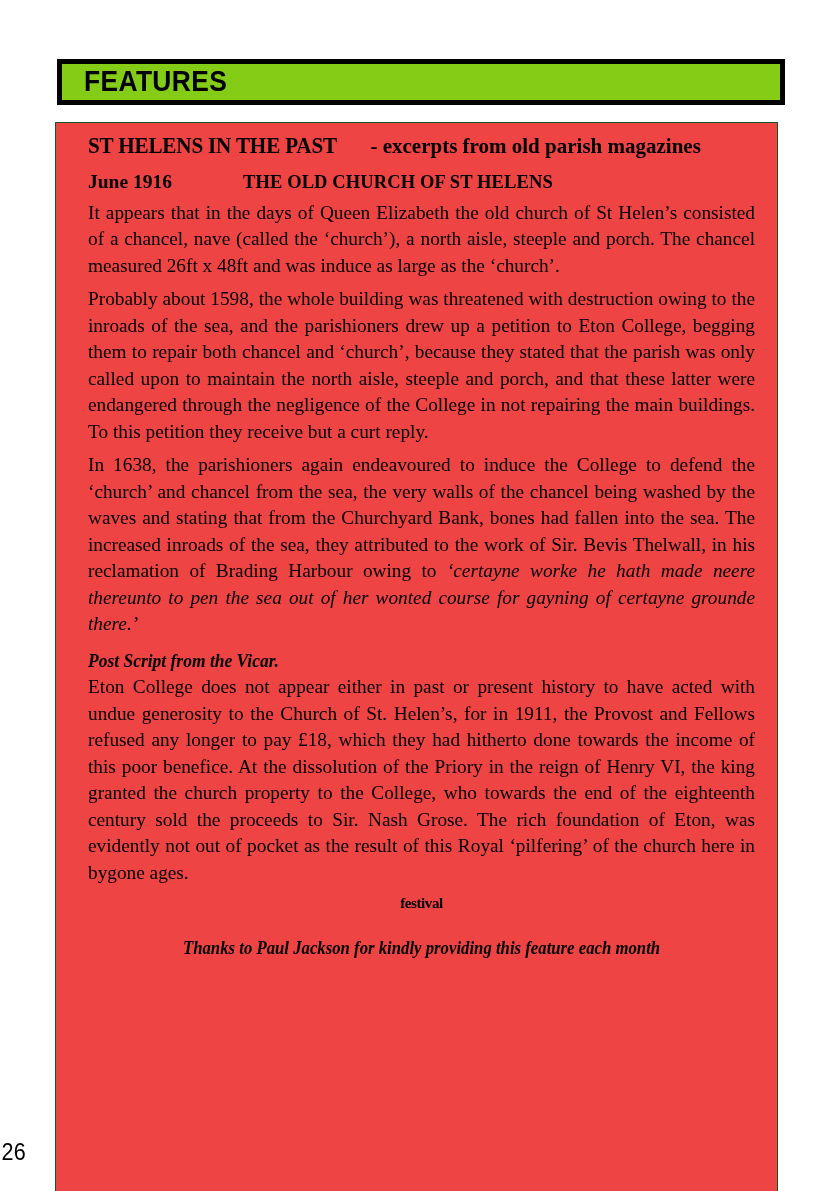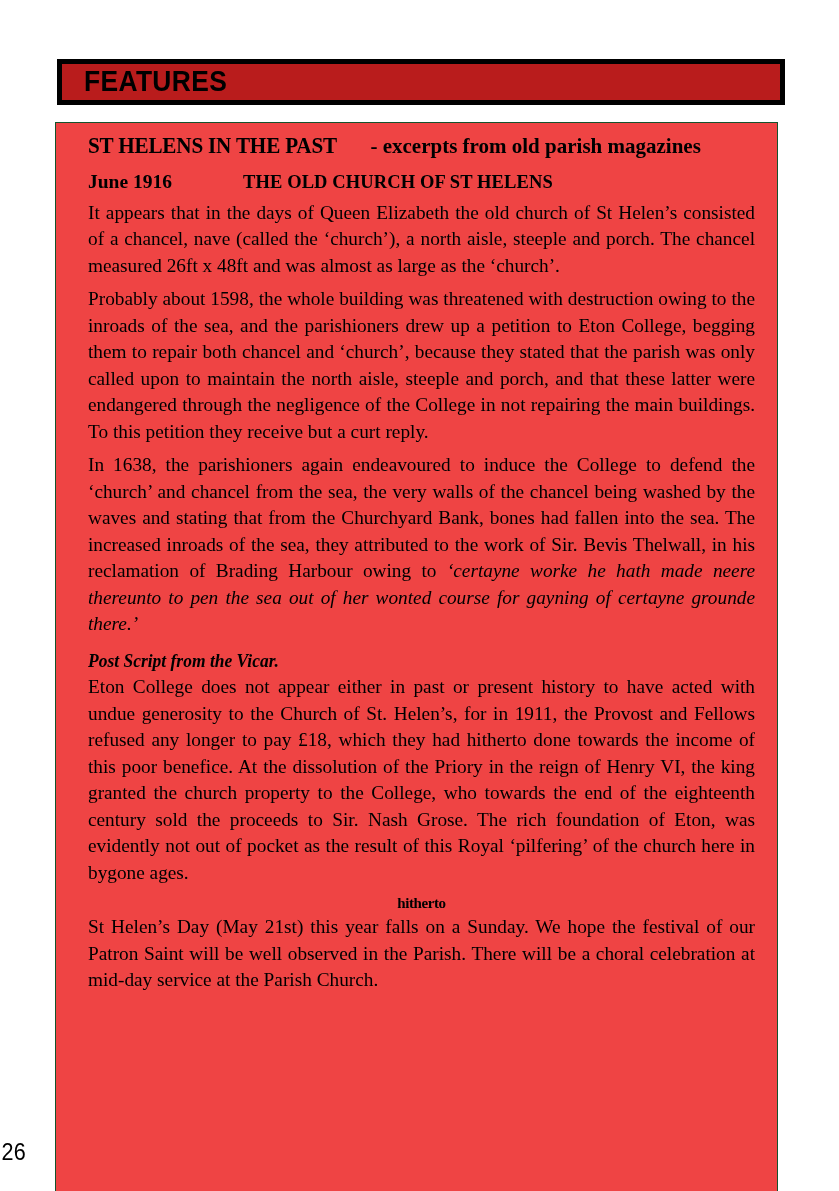--- a/index.html
+++ b/index.html
@@ -18,21 +18,21 @@
 
   
   .features-box {
     position: absolute;
     left: 57px;
     top: 59px;
     width: 728px;
     height: 46px;
     border: 5px solid #000000;
     box-sizing: border-box;
-    background: #b91c1c;
+    background: #84cc16;
   }
   .features-label {
     position: absolute;
     left: 22px;
     top: 50%;
     transform: translateY(-52%);
     font-family: "Liberation Sans Narrow", "Liberation Sans", sans-serif;
     font-weight: 700;
     font-size: 30px;
     letter-spacing: 0.4px;
@@ -183,33 +183,33 @@
     <div class="section-title">
       <span class="strong">ST HELENS IN THE PAST</span>
       <span class="light">- excerpts from old parish magazines</span>
     </div>
 
     <div class="subhead-row">
       <span class="subhead-date">June 1916</span>
       <span class="subhead-title">THE OLD CHURCH OF ST HELENS</span>
     </div>
 
-    <p class="para">It appears that in the days of Queen Elizabeth the old church of St Helen’s consisted of a chancel, nave (called the ‘church’), a north aisle, steeple and porch. The chancel measured 26ft x 48ft and was almost as large as the ‘church’.</p>
+    <p class="para">It appears that in the days of Queen Elizabeth the old church of St Helen’s consisted of a chancel, nave (called the ‘church’), a north aisle, steeple and porch. The chancel measured 26ft x 48ft and was induce as large as the ‘church’.</p>
 
     <p class="para">Probably about 1598, the whole building was threatened with destruction owing to the inroads of the sea, and the parishioners drew up a petition to Eton College, begging them to repair both chancel and ‘church’, because they stated that the parish was only called upon to maintain the north aisle, steeple and porch, and that these latter were endangered through the negligence of the College in not repairing the main buildings. To this petition they receive but a curt reply.</p>
 
     <p class="para"><span>In 1638, the parishioners again endeavoured to induce the College to defend the ‘church’ and chancel from the sea, the very walls of the chancel being washed by the waves and stating that from the Churchyard Bank, bones had fallen into the sea. The increased inroads of the sea, they attributed to the work of Sir. Bevis Thelwall, in his reclamation of Brading Harbour owing to </span><span class="quote-it">‘certayne worke he hath made neere thereunto to pen the sea out of her wonted course for gayning of certayne grounde there.’</span></p>
 
     <p class="ps-head"><span class="ps-inner">Post Script from the Vicar.</span></p>
 
     <p class="para">Eton College does not appear either in past or present history to have acted with undue generosity to the Church of St. Helen’s, for in 1911, the Provost and Fellows refused any longer to pay £18, which they had hitherto done towards the income of this poor benefice. At the dissolution of the Priory in the reign of Henry VI, the king granted the church property to the College, who towards the end of the eighteenth century sold the proceeds to Sir. Nash Grose. The rich foundation of Eton, was evidently not out of pocket as the result of this Royal ‘pilfering’ of the church here in bygone ages.</p>
 
-    <div class="divider">hitherto</div>
-
-    <p class="para">St Helen’s Day (May 21st) this year falls on a Sunday. We hope the festival of our Patron Saint will be well observed in the Parish. There will be a choral celebration at mid-day service at the Parish Church.</p>
-
+    <div class="divider">festival</div>
+
+
+    <div class="credit"><span class="credit-inner">Thanks to Paul Jackson for kindly providing this feature each month</span></div>
 
   </div>
 </div>
 
 <div class="page-number">
   <span class="pn-inner">26</span>
 </div>
 
 </body></html>

